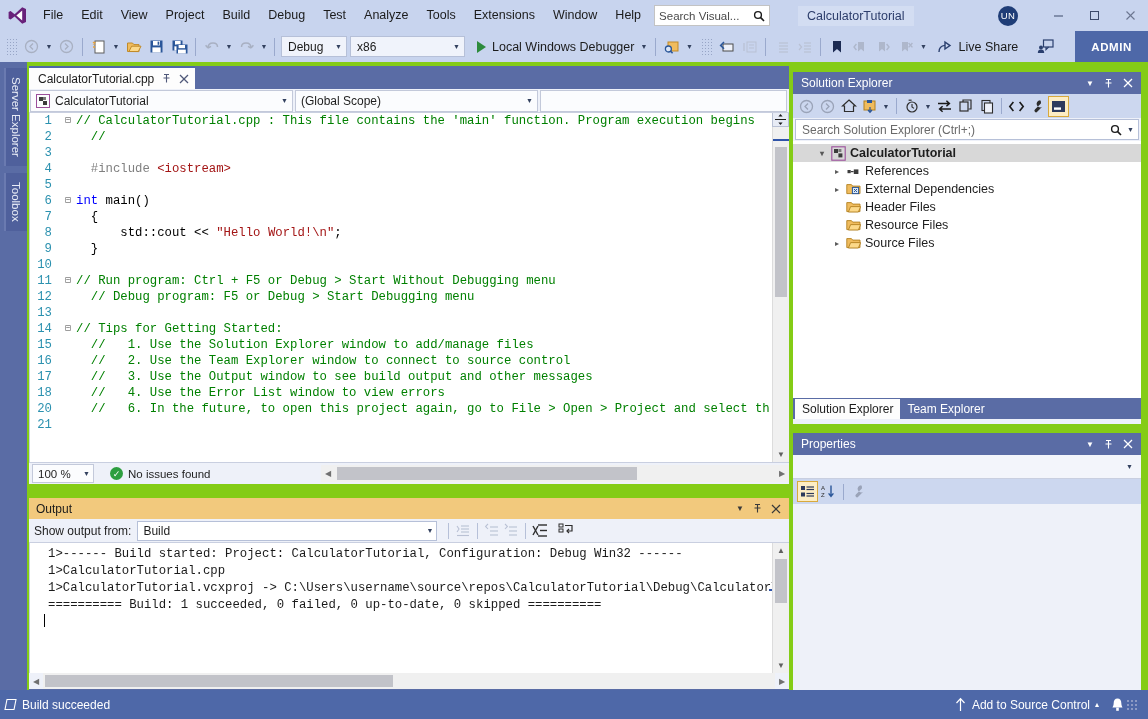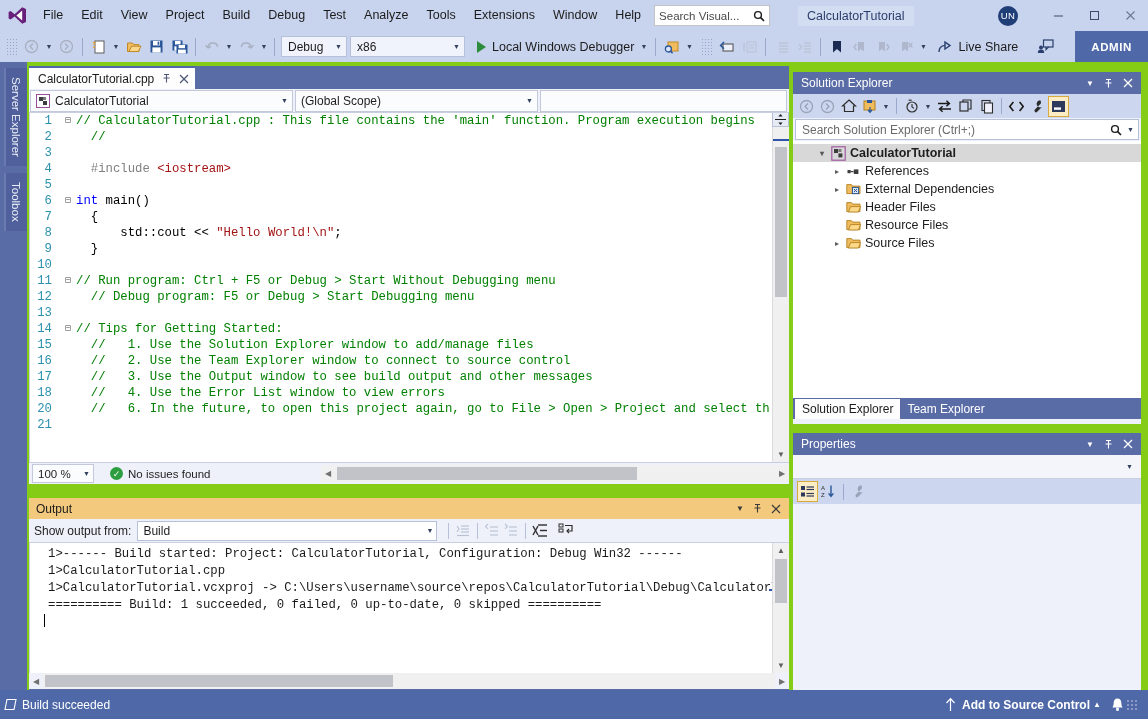--- a/index.html
+++ b/index.html
@@ -194,21 +194,21 @@
   .props-sel .cc { margin-left: auto; margin-right: 8px; font-size: 7px; color: #33415f; }
   .props-toolbar { height: 25px; background: #ccd7ef; display: flex; align-items: center; padding-left: 4px; }
   .props-body { background: #eef1f9; height: 183px; }
 
   
   .statusbar {
     position: absolute; left: 0; bottom: 0; width: 1148px; height: 29px;
     background: #4e68a8; color: #fff; display: flex; align-items: center;
     font-size: 12px; padding: 0 6px 0 4px;
   }
-  .sb-right { margin-left: auto; display: flex; align-items: center; gap: 2px; padding-right: 4px; font-weight: bold; }
+  .sb-right { margin-left: auto; display: flex; align-items: center; gap: 2px; padding-right: 4px; }
   .sb-item { display: flex; align-items: center; gap: 5px; }
   svg { display: block; }
 </style>
 </head>
 <body>
 
 <div id="app">
 
   <div class="titlebar">
     <div class="vs-logo">

